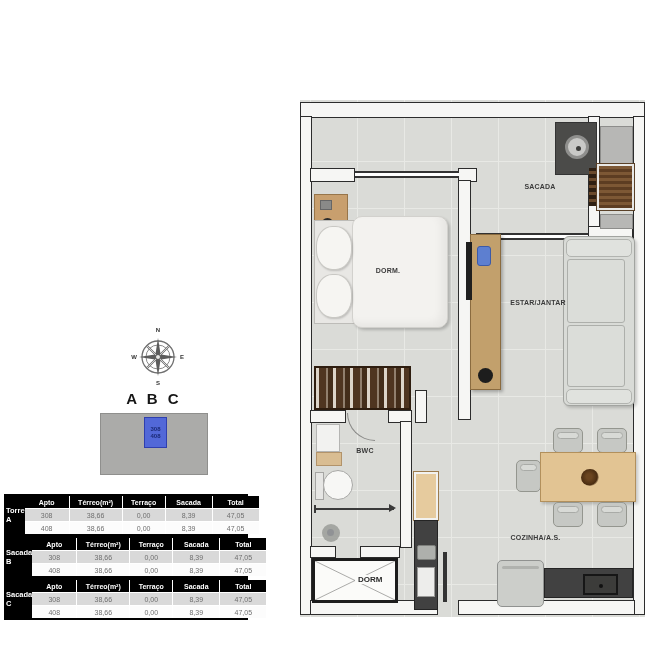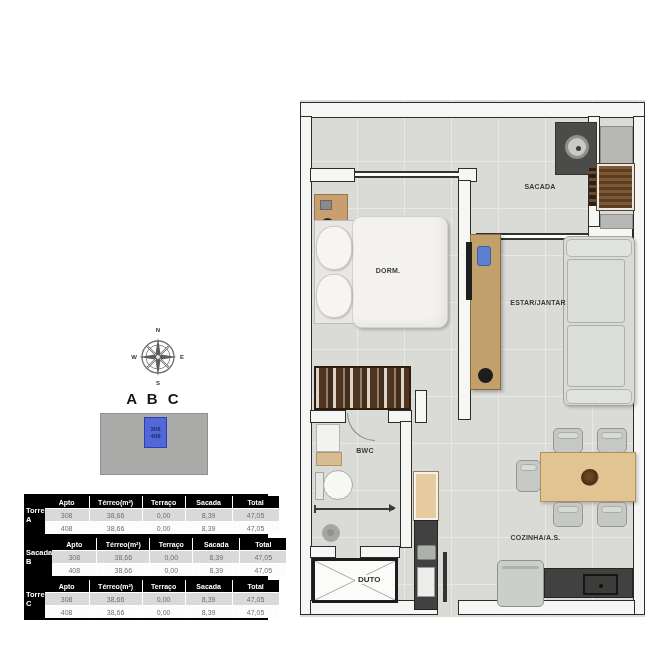--- a/index.html
+++ b/index.html
@@ -12,21 +12,21 @@
   
   #abc-title{position:absolute;left:96px;top:390px;width:116px;text-align:center;
     font-size:15px;font-weight:bold;letter-spacing:3px;color:#161616;}
   #building{position:absolute;left:100px;top:413px;width:108px;height:62px;
     background:#ababa9;border:1px solid #8f8f8d;box-sizing:border-box;}
   #unit-highlight{position:absolute;left:43px;top:3px;width:23px;height:31px;
     background:#5268d8;border:1px solid #2f3fae;box-sizing:border-box;
     display:flex;flex-direction:column;align-items:center;justify-content:center;
     font-size:6px;line-height:7px;color:#1b2a77;font-weight:bold;}
   
-  #tables{position:absolute;left:24px;top:494px;width:244px;}
+  #tables{position:absolute;left:4px;top:494px;width:244px;}
   .apt-table{display:flex;border:2px solid #000;background:#fff;margin-top:0px;}
   .t-torre{width:50px;background:#000;color:#fff;font-size:7.5px;font-weight:bold;
     display:flex;align-items:center;justify-content:center;}
   .t-grid{display:grid;grid-template-columns:44px 52px 42px 46px 46px;
     grid-auto-rows:12px;gap:1px;background:#fff;flex:1;}
   .t-grid .th{background:#000;color:#fff;font-weight:bold;}
   .t-grid div{font-size:7px;display:flex;align-items:center;justify-content:center;}
   .t-grid .r1{background:#d9d9d9;color:#6f6f6f;}
   .t-grid .r2{background:#fcfcfc;color:#6f6f6f;}
   
@@ -169,21 +169,21 @@
       <div class="r1">47,05</div>
       <div class="r2">408</div>
       <div class="r2">38,66</div>
       <div class="r2">0,00</div>
       <div class="r2">8,39</div>
       <div class="r2">47,05</div>
     </div>
   </div>
 
   <div class="apt-table">
-    <div class="t-torre">Torre C</div>
+    <div class="t-torre">Sacada C</div>
     <div class="t-grid">
       <div class="th">Apto</div>
       <div class="th">Térreo(m²)</div>
       <div class="th">Terraço</div>
       <div class="th">Sacada</div>
       <div class="th">Total</div>
       <div class="r1">308</div>
       <div class="r1">38,66</div>
       <div class="r1">0,00</div>
       <div class="r1">8,39</div>
@@ -275,21 +275,21 @@
   <div class="tbowl" style="left:23px;top:370px;width:30px;height:30px;"></div>
   <div class="showerline" style="left:14px;top:408px;width:80px;height:2px;"></div>
   <div class="drain" style="left:22px;top:424px;width:18px;height:18px;"></div>
 
   <div class="duto" style="left:12px;top:458px;width:86px;height:45px;">
     <svg viewBox="0 0 86 45" preserveAspectRatio="none">
       <line x1="0" y1="0" x2="86" y2="45" stroke="#8a8a88" stroke-width="0.8"></line>
       <line x1="86" y1="0" x2="0" y2="45" stroke="#8a8a88" stroke-width="0.8"></line>
     </svg>
     <div class="dutolabel">
-        <span>DUTO</span>
+        <span>DORM</span>
       </div>
   </div>
 
   <div class="plabel" style="left:210px;top:83px;width:60px;">SACADA</div>
   <div class="plabel" style="left:58px;top:167px;width:60px;">DORM.</div>
   <div class="plabel" style="left:193px;top:199px;width:90px;">ESTAR/JANTAR</div>
   <div class="plabel" style="left:48px;top:347px;width:34px;">BWC</div>
   <div class="plabel" style="left:193px;top:434px;width:85px;">COZINHA/A.S.</div>
 </div>
 

